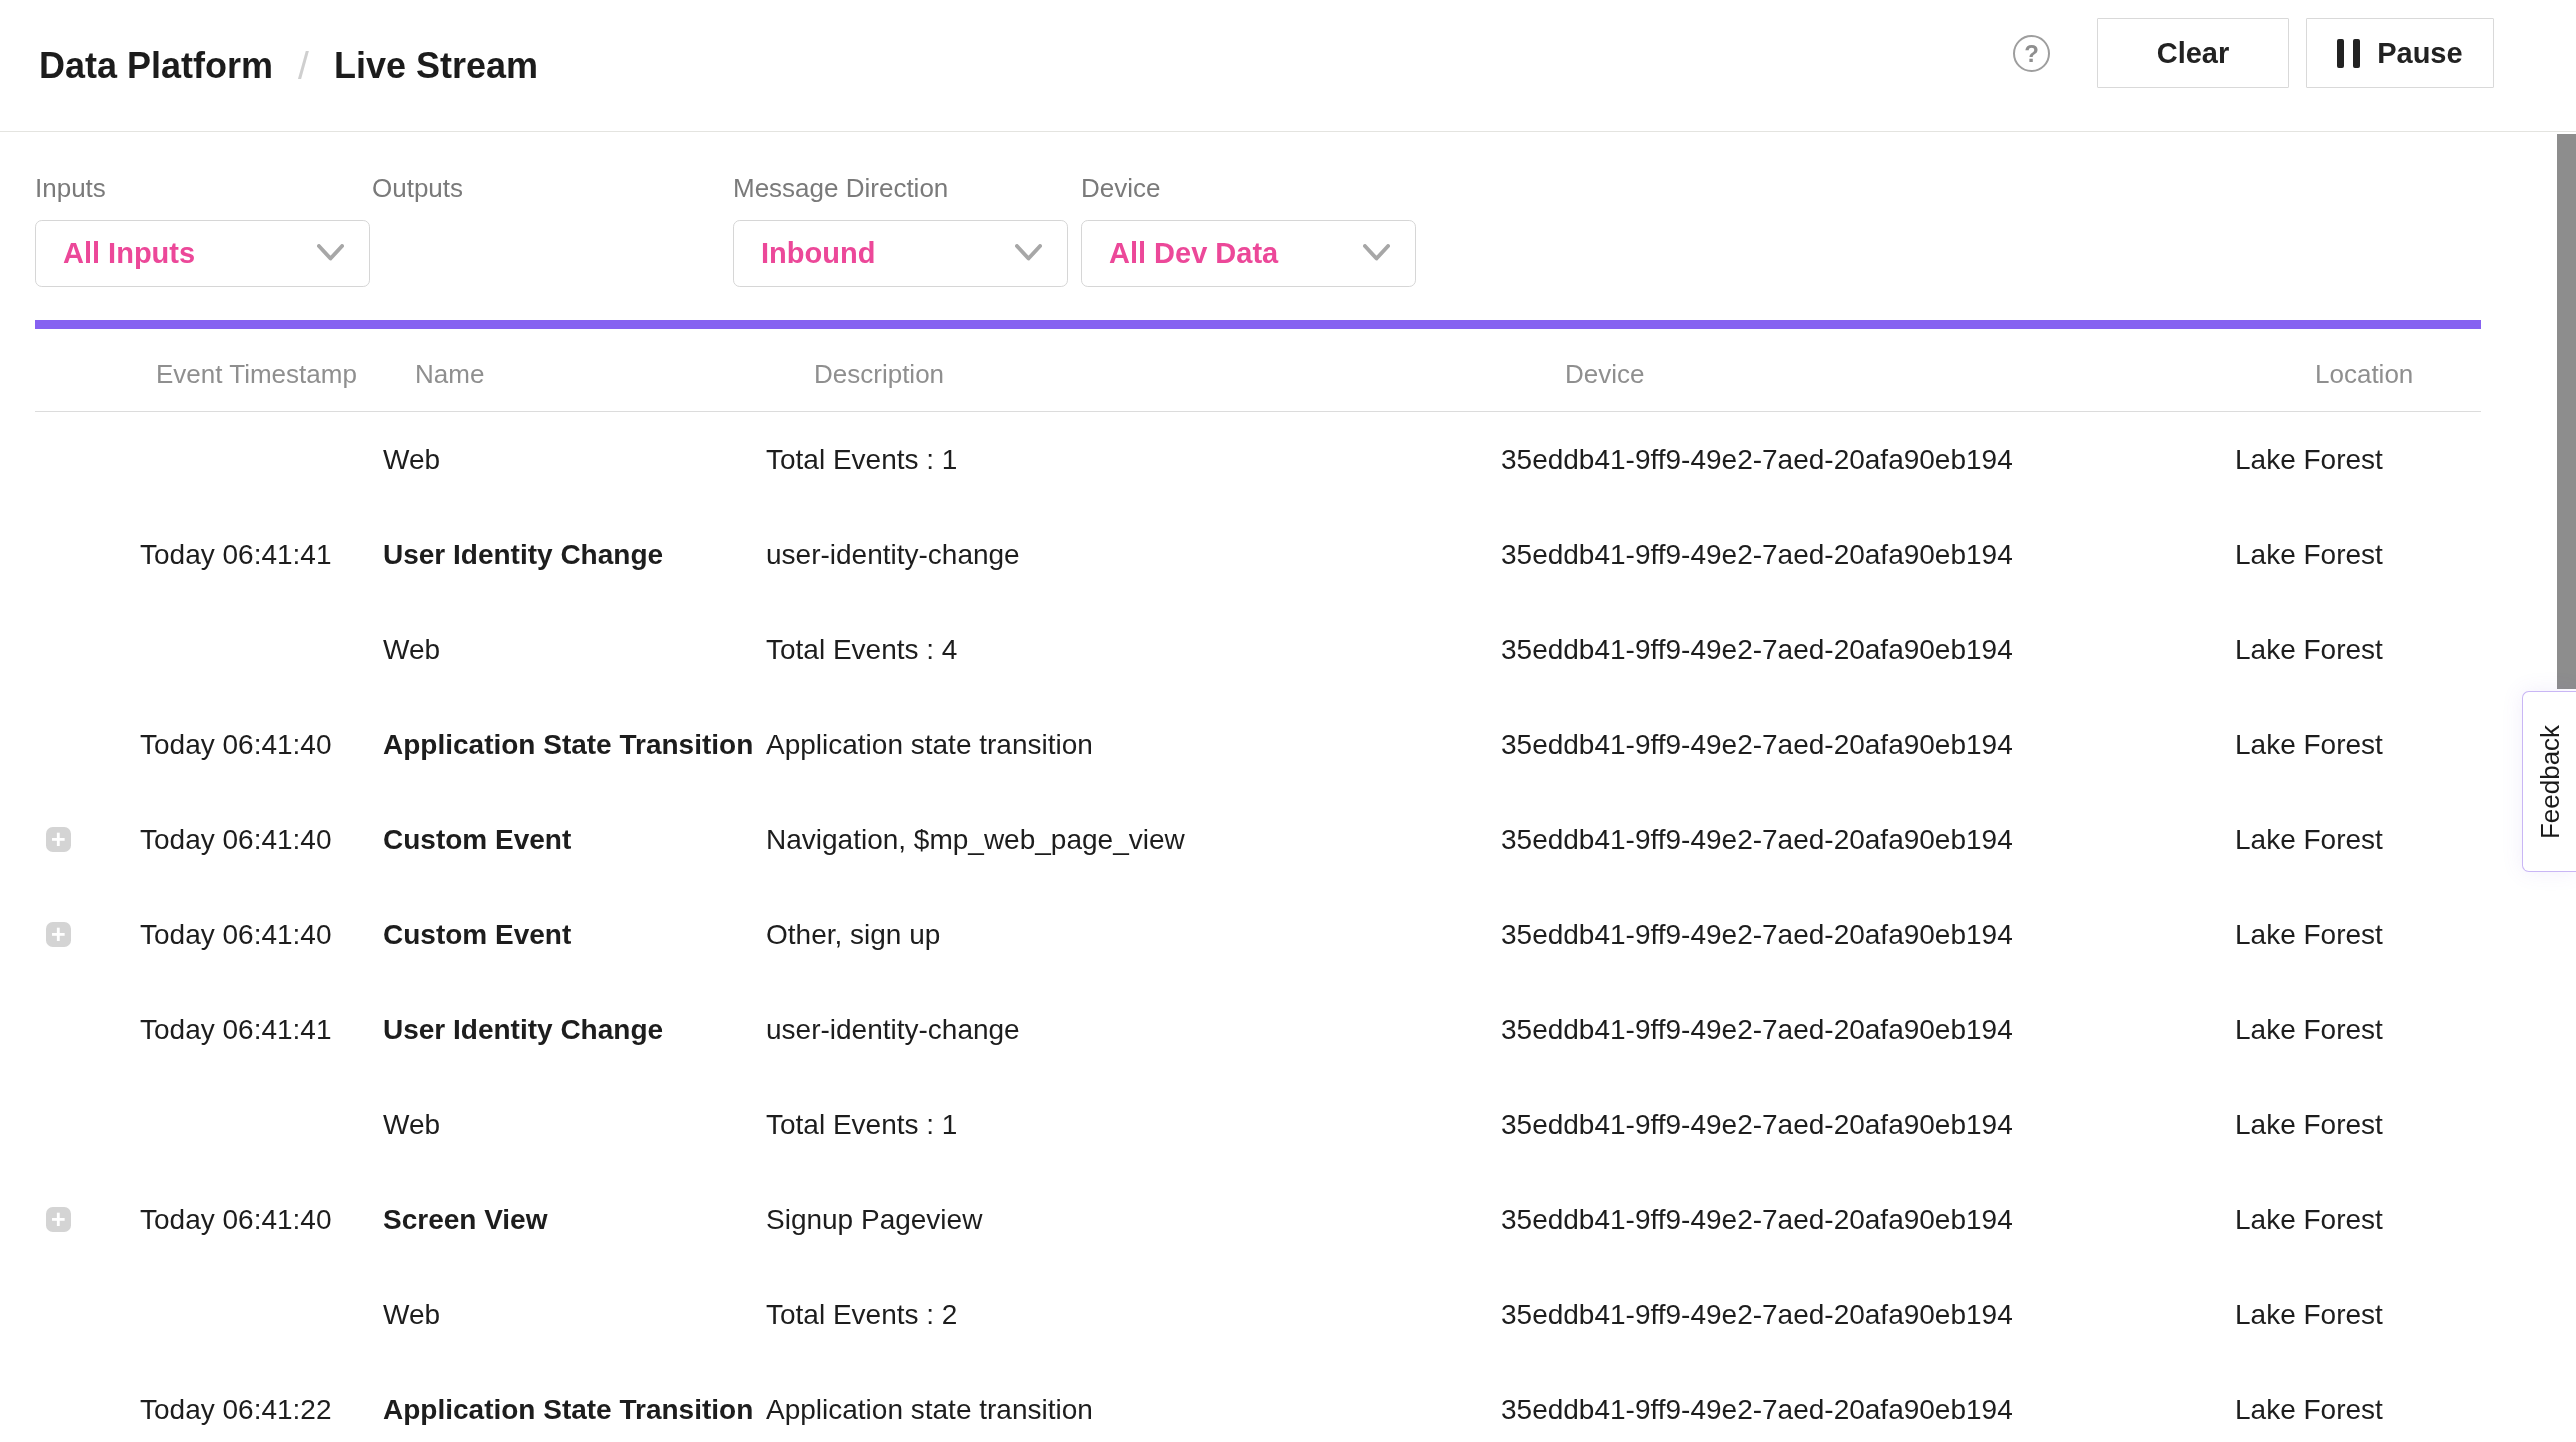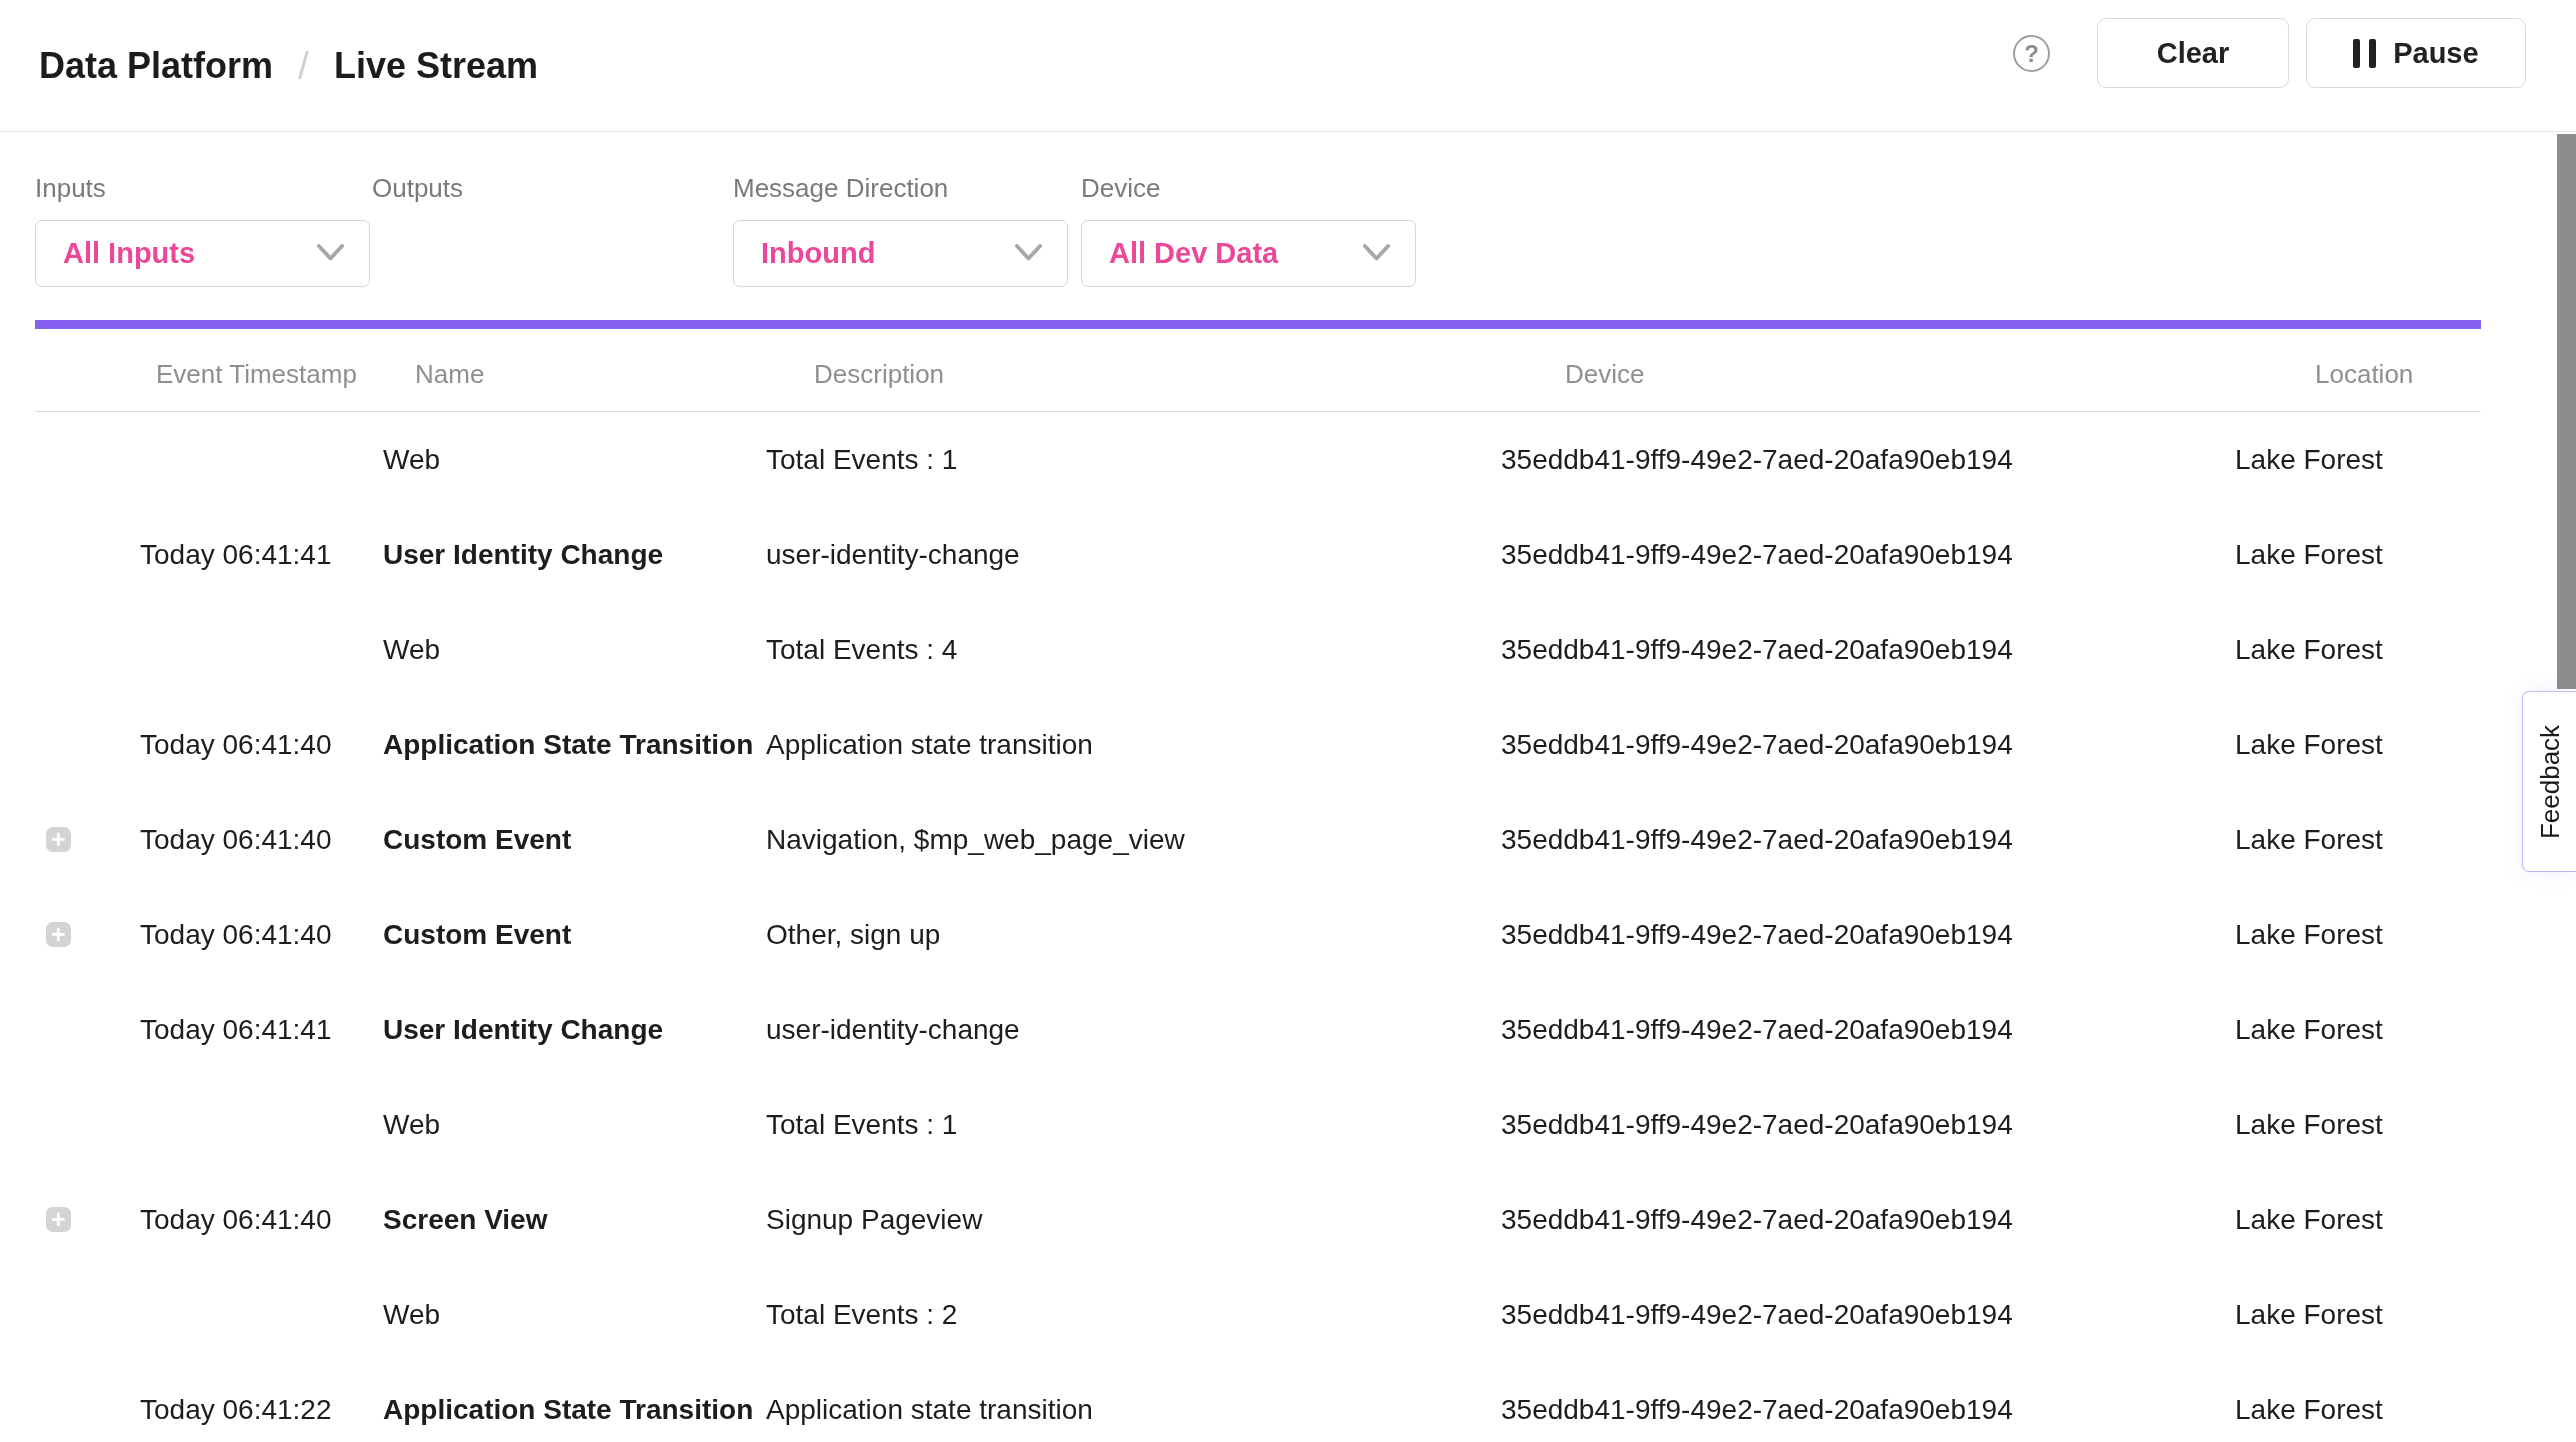--- a/index.html
+++ b/index.html
@@ -17,27 +17,27 @@
   .breadcrumb .sep { color: #cfcfcf; font-weight: 300; margin: 0 25px; font-size: 39px; }
   .header-actions { position: absolute; top: 0; left: 0; width: 100%; height: 132px; }
   .help-icon {
     position: absolute; left: 2013px; top: 35px; width: 37px; height: 37px;
     border: 2.9px solid #9e9e9e; border-radius: 50%; color: #8f8f8f;
     display: flex; align-items: center; justify-content: center;
     font-size: 24px; font-weight: 700; cursor: pointer;
   }
   .btn {
     position: absolute; top: 18.4px; height: 70px; background: #fff;
-    border: 1.9px solid #d9d9d9; border-radius: 9px;
+    border: 1.9px solid #d9d9d9; border-radius: 1px;
     display: flex; align-items: center; justify-content: center;
     font-family: "Liberation Sans", sans-serif;
     font-size: 29px; font-weight: 700; color: #222; cursor: pointer; gap: 17.5px;
   }
   .btn-clear { left: 2097px; width: 192px; }
-  .btn-pause { left: 2306px; width: 220px; }
+  .btn-pause { left: 2306px; width: 188px; }
   .pause-icon { display: flex; gap: 8.7px; }
   .pause-icon i { display: block; width: 6.8px; height: 29px; background: #222; border-radius: 1.9px; }
 
   
   .filters { position: absolute; top: 173px; left: 0; width: 2576px; height: 116px; }
   .filter-group { position: absolute; top: 0; }
   .filter-group:nth-child(1) { left: 35px;  width: 335px; }
   .filter-group:nth-child(2) { left: 372px; width: 336px; }
   .filter-group:nth-child(3) { left: 733px; width: 335px; }
   .filter-group:nth-child(4) { left: 1081px; width: 335px; }

